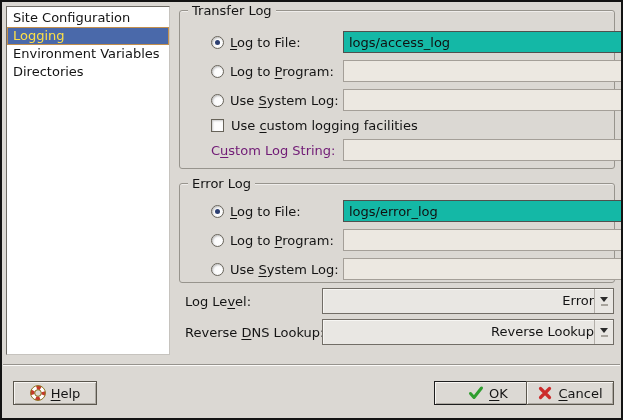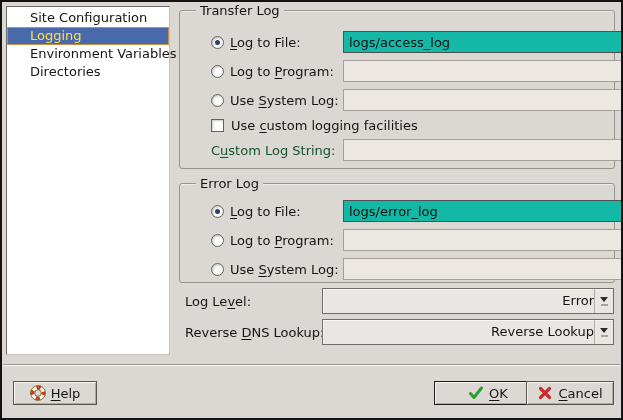--- a/index.html
+++ b/index.html
@@ -5,44 +5,44 @@
   * { margin:0; padding:0; box-sizing:border-box; }
   html,body { background:#555; }
   body { font-family:"DejaVu Sans","Liberation Sans",sans-serif; font-size:13px; color:#141414; }
 
   .window { position:relative; width:623px; height:420px; background:#dbd8d3; overflow:hidden; }
   .window::after { content:""; position:absolute; inset:0; border:2px solid #131313; pointer-events:none; z-index:30; }
 
   
   .list { position:absolute; left:6px; top:6px; width:164px; height:349px; background:#fff;
           border:1px solid; border-color:#6f6c66 #c6c3be #c6c3be #6f6c66; padding-top:2px; }
-  .list-item { height:18px; line-height:18px; padding:0 23px; white-space:nowrap; cursor:default; }
+  .list-item { height:18px; line-height:18px; padding:0 6px; white-space:nowrap; cursor:default; }
   .list-item.selected { background:#4a69aa; color:#fde047; box-shadow:inset 0 0 0 1px #c28f4e; }
 
   
   .frame { position:absolute; border:1px solid #97948d; border-radius:3px;
            box-shadow:inset 0 1px 0 rgba(255,255,255,.55); }
-  .frame-title { position:absolute; top:-9px; left:16px; background:#dbd8d3; padding:0 4px; line-height:17px; }
+  .frame-title { position:absolute; top:-9px; left:8px; background:#dbd8d3; padding:0 4px; line-height:17px; }
   .frame-transfer { left:179px; top:10px; width:436px; height:159px; }
   .frame-error    { left:179px; top:183px; width:436px; height:100px; }
 
   .row { position:absolute; left:11px; right:3px; height:22px; display:flex; align-items:center;margin-left:20px; }
   .row .entry { position:absolute; left:132px; top:0; }
 
   
   .radio { width:13px; height:13px; border-radius:50%; background:#fdfdfd; border:1px solid #676359;
            margin-right:6px; position:relative; flex:none; box-shadow:inset 1px 1px 2px rgba(0,0,0,.25); }
   .radio.checked::after { content:""; position:absolute; left:3px; top:3px; width:5px; height:5px;
            border-radius:50%; background:#2c3f72; }
   .checkbox { width:13px; height:13px; background:#fdfdfd; border:1px solid #676359; margin-right:7px;
            flex:none; box-shadow:inset 1px 1px 2px rgba(0,0,0,.2); }
 
   .lbl { white-space:nowrap; }
   .lbl .mn { text-decoration:underline; text-underline-offset:2px; }
-  .lbl.dim { color:#14532d; }
+  .lbl.dim { color:#701a75; }
 
   
   .entry { width:290px; height:22px; border:1px solid #50504e; background:#14b8a6; padding:0 5px;
            font:13px "DejaVu Sans","Liberation Sans",sans-serif; color:#111; }
   .entry:disabled { background:#ece8e1; border-color:#a49f98; color:#8e8a83; }
 
   
   .combo-row { position:absolute; left:185px; width:429px; height:26px; display:flex; align-items:center; }
   .combo { position:absolute; left:137px; top:0; width:292px; height:26px; background:#e9e7e3;
            border:1px solid #716d66; box-shadow:inset 1px 1px 0 #f7f6f3; display:flex; cursor:default;text-align:right; }

